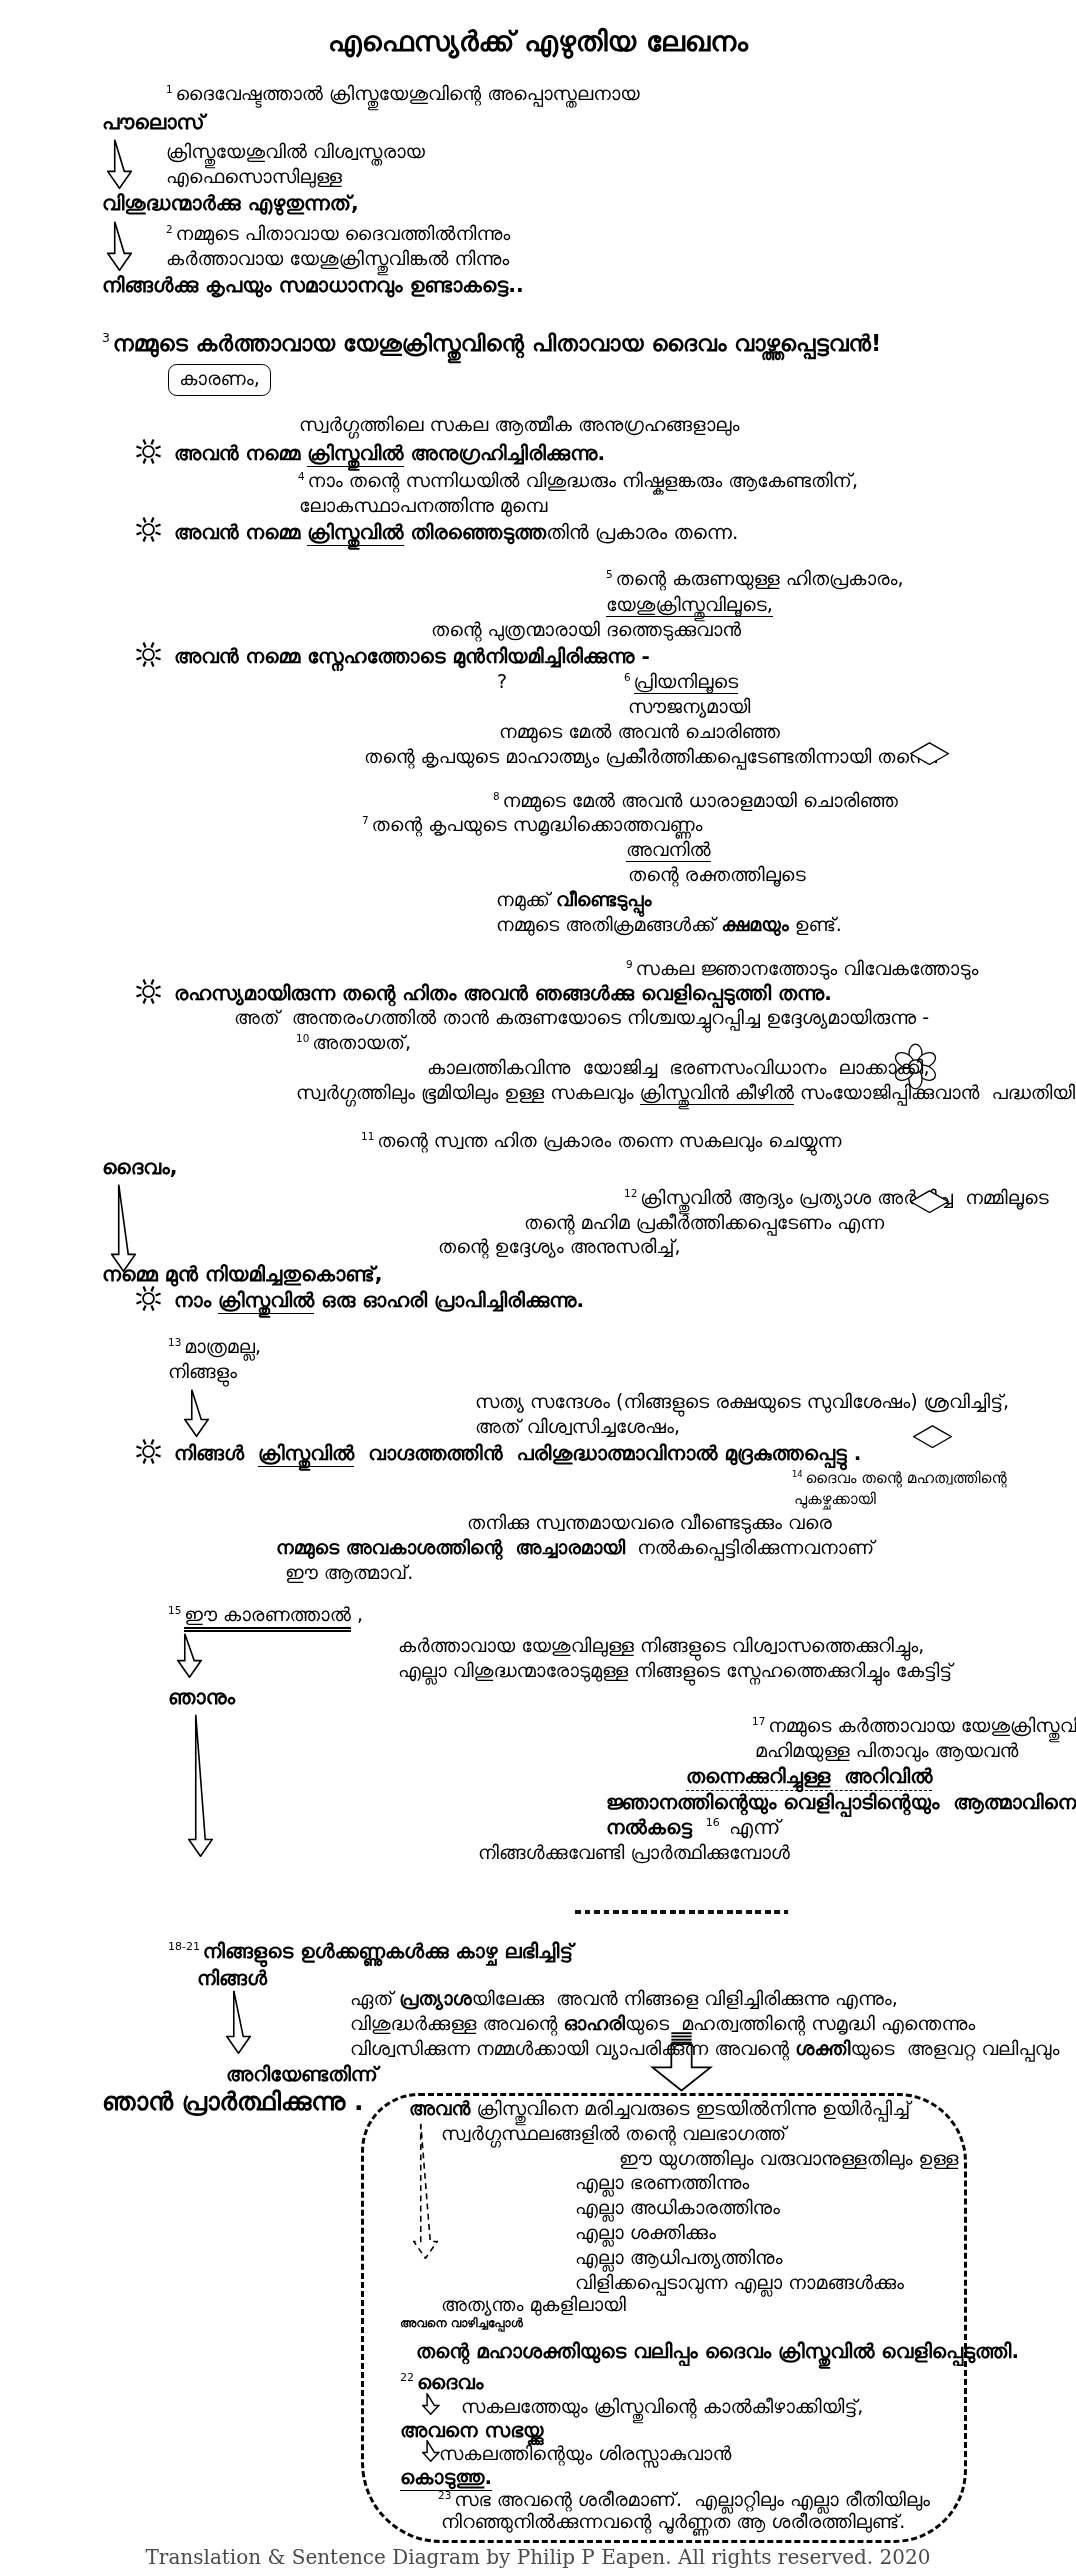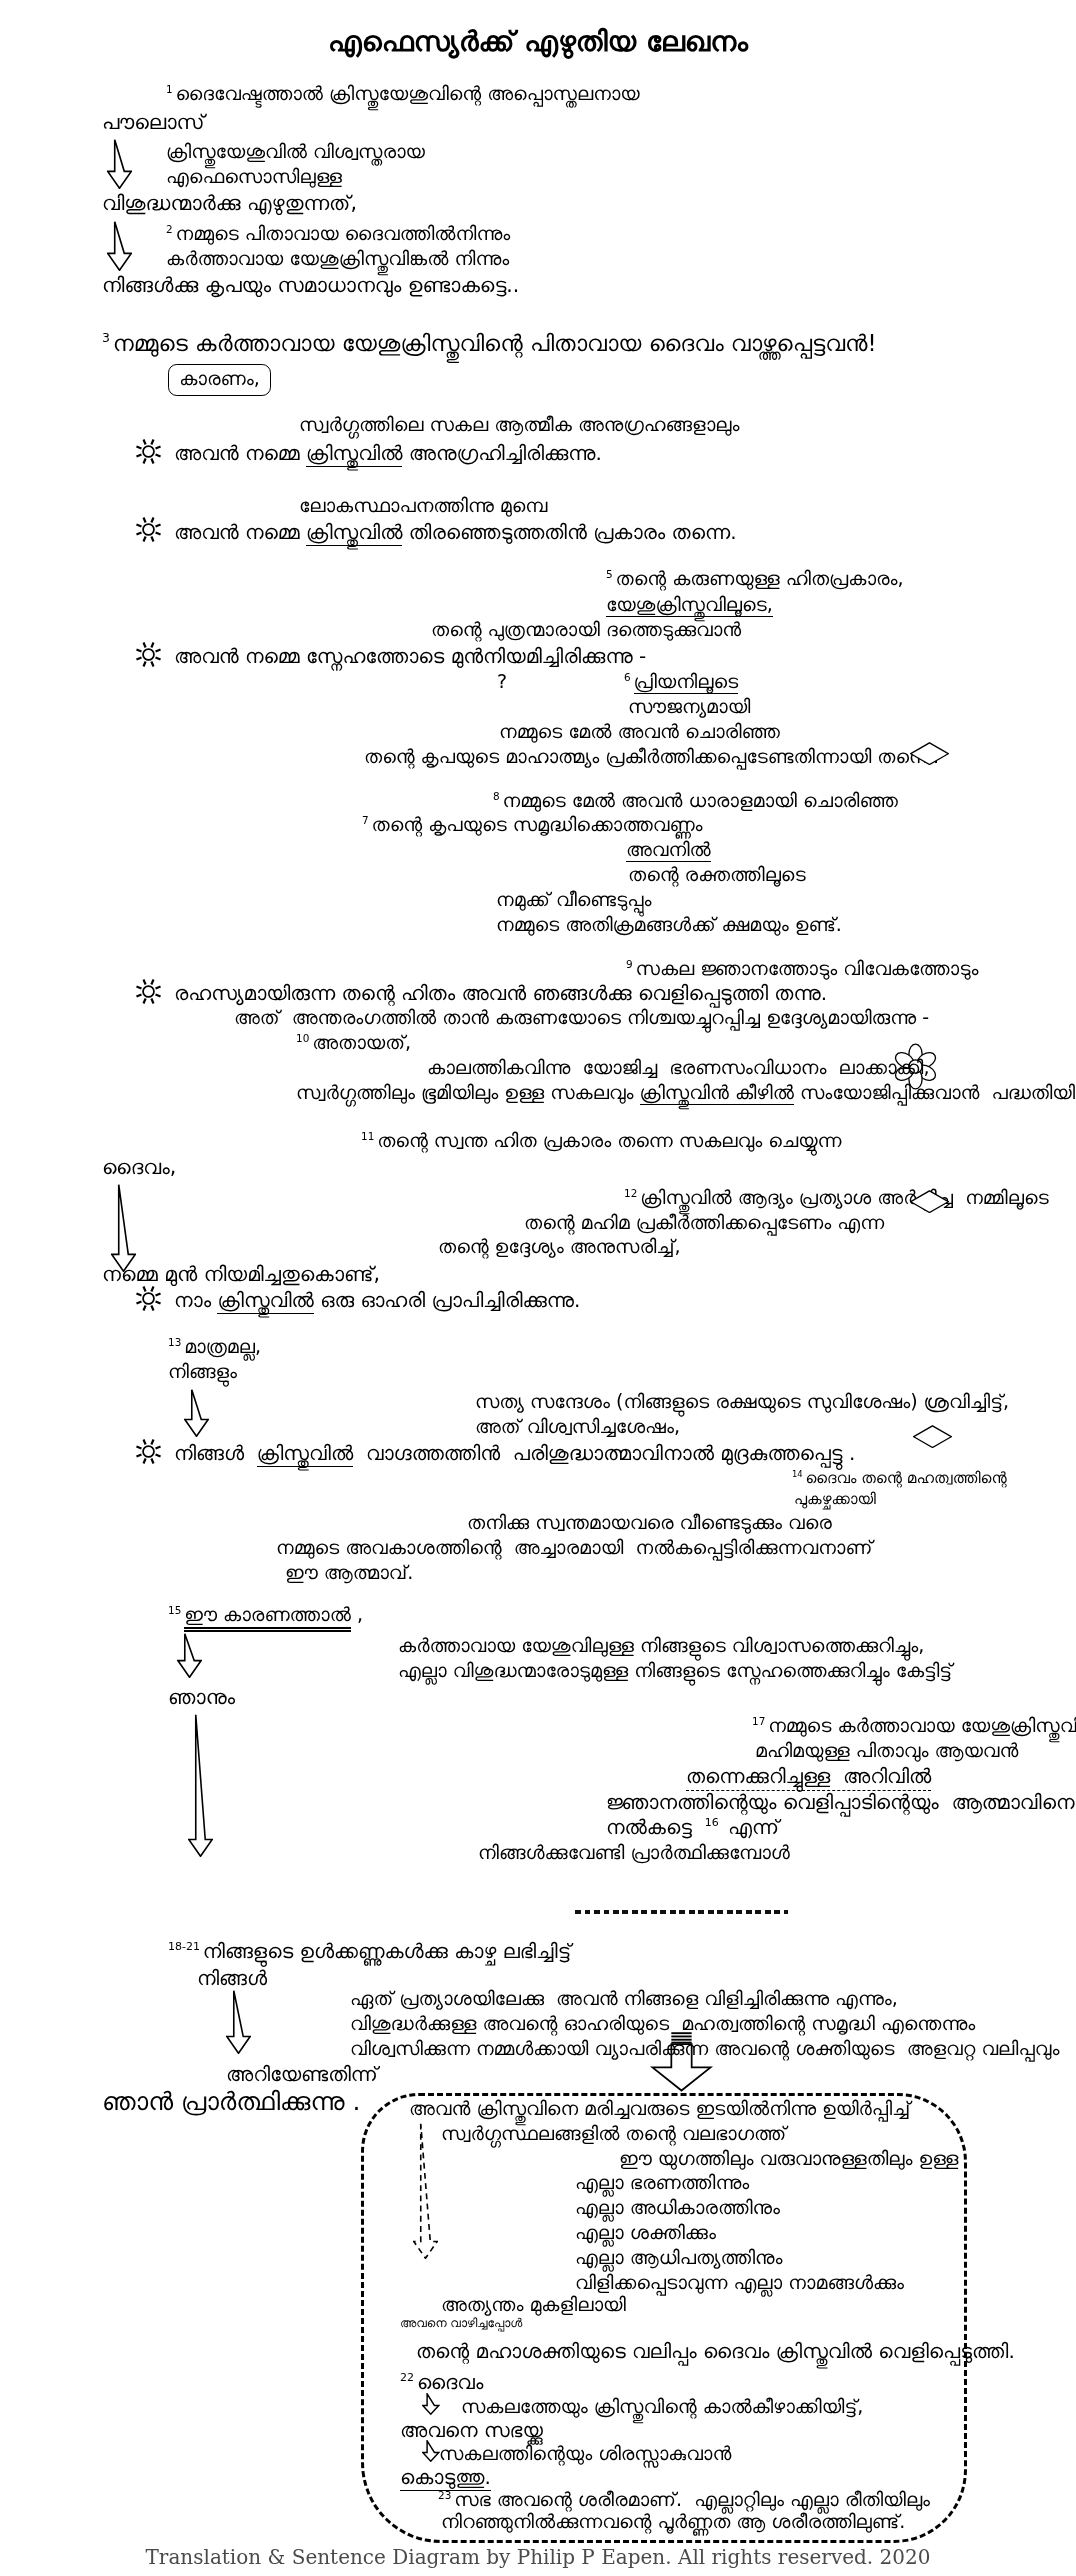--- a/index.html
+++ b/index.html
@@ -4,21 +4,21 @@
 <title>Sentence Diagram</title>
 <style>
   html,body{margin:0;padding:0;background:#e8e8e8;}
   #page{
     position:relative;width:1076px;height:2576px;margin:0 auto;
     background:#ffffff;color:#000;
     font-family:"DejaVu Sans","Liberation Sans",sans-serif;
     overflow:hidden;
   }
   .line{position:absolute;white-space:pre;font-size:19px;line-height:1.22;}
-  .b{font-weight:normal;}
+  .b{font-weight:bold;}
   .u{border-bottom:1.8px solid #000;padding-bottom:0.7px;}
   .du{border-bottom:1.5px dashed #000;padding-bottom:1.5px;}
   .dbl{border-bottom:5.1px double #000;padding-bottom:1.5px;}
   .sup{font-size:0.55em;vertical-align:super;padding-right:2.9px;font-weight:normal;}
   .sym{position:absolute;}
   #title{
     position:absolute;top:25px;left:0;width:1076px;text-align:center;
     font-size:28px;font-weight:bold;
   }
   #karanam-box{
@@ -92,20 +92,21 @@
     <div class="line" style="left: 102px; top: 110px; font-size: 20.4px;"><span class="b">പൗലൊസ്</span></div>
     <div class="line" style="left: 166px; top: 140px;"><span>ക്രിസ്തുയേശുവിൽ വിശ്വസ്തരായ</span></div>
     <div class="line" style="left: 166px; top: 165px;"><span>എഫെസൊസിലുള്ള</span></div>
     <div class="line" style="left: 102px; top: 191px; font-size: 20.4px;"><span class="b">വിശുദ്ധന്മാർക്കു എഴുതുന്നത്,</span></div>
     <div class="line" style="left: 166px; top: 222px;"><span class="sup">2</span><span>നമ്മുടെ പിതാവായ ദൈവത്തിൽനിന്നും</span></div>
     <div class="line" style="left: 166px; top: 247px;"><span>കർത്താവായ യേശുക്രിസ്തുവിങ്കൽ നിന്നും</span></div>
     <div class="line" style="left: 102px; top: 273px; font-size: 20.4px;"><span class="b">നിങ്ങൾക്കു കൃപയും സമാധാനവും ഉണ്ടാകട്ടെ..</span></div>
     <div class="line" style="left: 102px; top: 330px; font-size: 22.6px;"><span class="sup">3</span><span class="b">നമ്മുടെ കർത്താവായ യേശുക്രിസ്തുവിന്റെ പിതാവായ ദൈവം വാഴ്ത്തപ്പെട്ടവൻ!</span></div>
     <div class="line" style="left: 299px; top: 413px;"><span>സ്വർഗ്ഗത്തിലെ സകല ആത്മീക അനുഗ്രഹങ്ങളാലും</span></div>
     <div class="line" style="left: 174px; top: 441px; font-size: 20px;"><span class="b">അവൻ നമ്മെ </span><span class="b u">ക്രിസ്തുവിൽ</span><span class="b"> അനുഗ്രഹിച്ചിരിക്കുന്നു.</span></div>
+    <div class="line" style="left: 298px; top: 469px;"><span class="sup">4</span><span>നാം തന്റെ സന്നിധയിൽ വിശുദ്ധരും നിഷ്കളങ്കരും ആകേണ്ടതിന്,</span></div>
     <div class="line" style="left: 299px; top: 494px;"><span>ലോകസ്ഥാപനത്തിന്നു മുമ്പെ</span></div>
     <div class="line" style="left: 174px; top: 520px; font-size: 20px;"><span class="b">അവൻ നമ്മെ </span><span class="b u">ക്രിസ്തുവിൽ</span><span class="b"> തിരഞ്ഞെടുത്ത</span><span>തിൻ പ്രകാരം തന്നെ.</span></div>
     <div class="line" style="left: 606px; top: 567px;"><span class="sup">5</span><span>തന്റെ കരുണയുള്ള ഹിതപ്രകാരം,</span></div>
     <div class="line" style="left: 606px; top: 593px;"><span class="u">യേശുക്രിസ്തുവിലൂടെ,</span></div>
     <div class="line" style="left: 431px; top: 618px;"><span>തന്റെ പുത്രന്മാരായി ദത്തെടുക്കുവാൻ</span></div>
     <div class="line" style="left: 174px; top: 644px; font-size: 20px;"><span class="b">അവൻ നമ്മെ സ്നേഹത്തോടെ മുൻനിയമിച്ചിരിക്കുന്നു -</span></div>
     <div class="line" style="left: 497px; top: 670px;"><span>?</span></div>
     <div class="line" style="left: 624px; top: 670px;"><span class="sup">6</span><span class="u">പ്രിയനിലൂടെ</span></div>
     <div class="line" style="left: 628px; top: 695px;"><span>സൗജന്യമായി</span></div>
     <div class="line" style="left: 499px; top: 720px;"><span>നമ്മുടെ മേൽ അവൻ ചൊരിഞ്ഞ</span></div>

